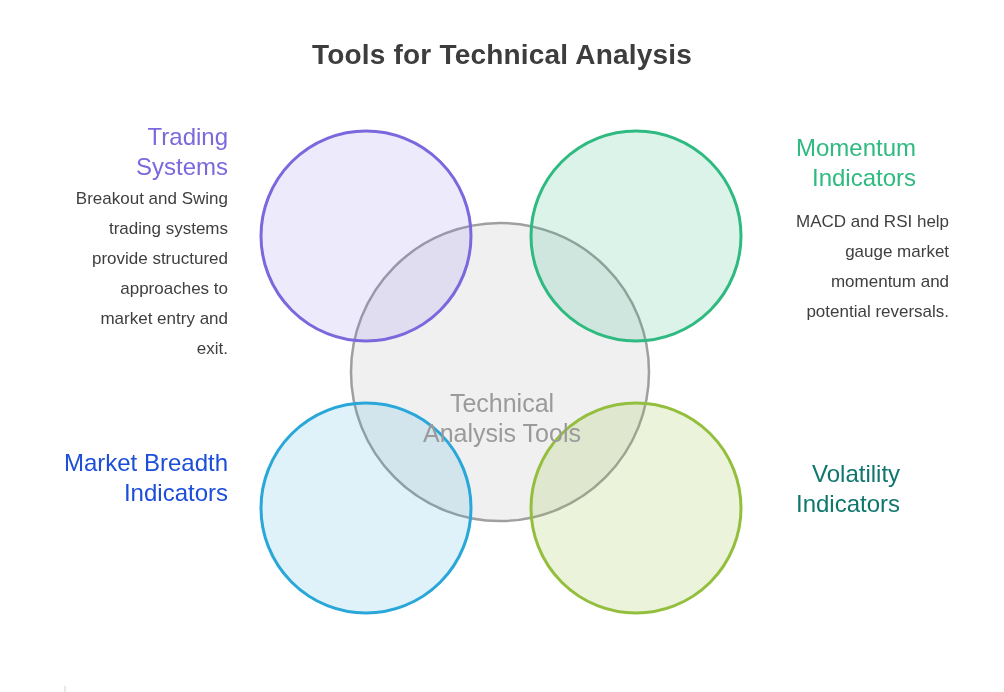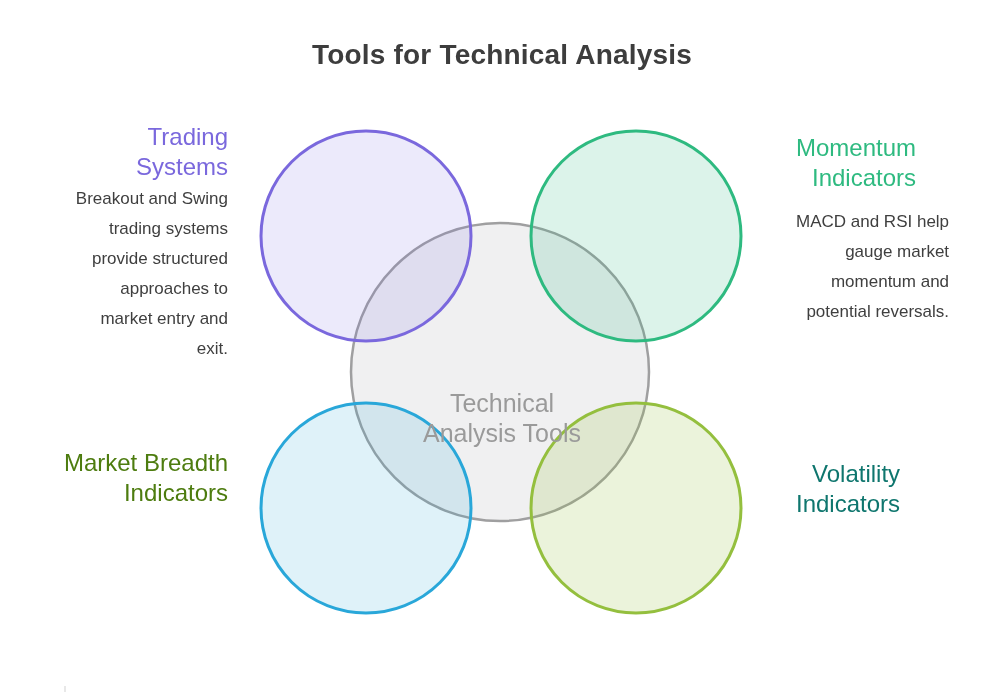--- a/index.html
+++ b/index.html
@@ -26,21 +26,21 @@
     position:absolute;
     font-size:17px;line-height:30px;
     color:#3f3f3f;
   }
   .align-r{text-align:right;}
   .align-l{text-align:right;margin-left:24px;}
   .h-trading{right:776px;top:112px;color:#7a68dd;margin-top:10px;}
   .b-trading{right:776px;top:184px;}
   .h-momentum{left:772px;top:133px;color:#2eba80;}
   .b-momentum{left:772px;top:207px;}
-  .h-breadth{right:776px;top:448px;color:#4d7c0f;}
+  .h-breadth{right:776px;top:448px;color:#1d4ed8;}
   .b-breadth{right:776px;top:522px;}
   .h-volatility{left:772px;top:459px;color:#0f766e;}
   .b-volatility{left:772px;top:509px;}
   .center-label{
     position:absolute;left:0;top:344px;width:1004px;
     text-align:center;
     font-size:25px;line-height:30px;color:#9a9a9a;margin-top:44px;
   }
   
   .c-center{fill:#f0f0f1;}

